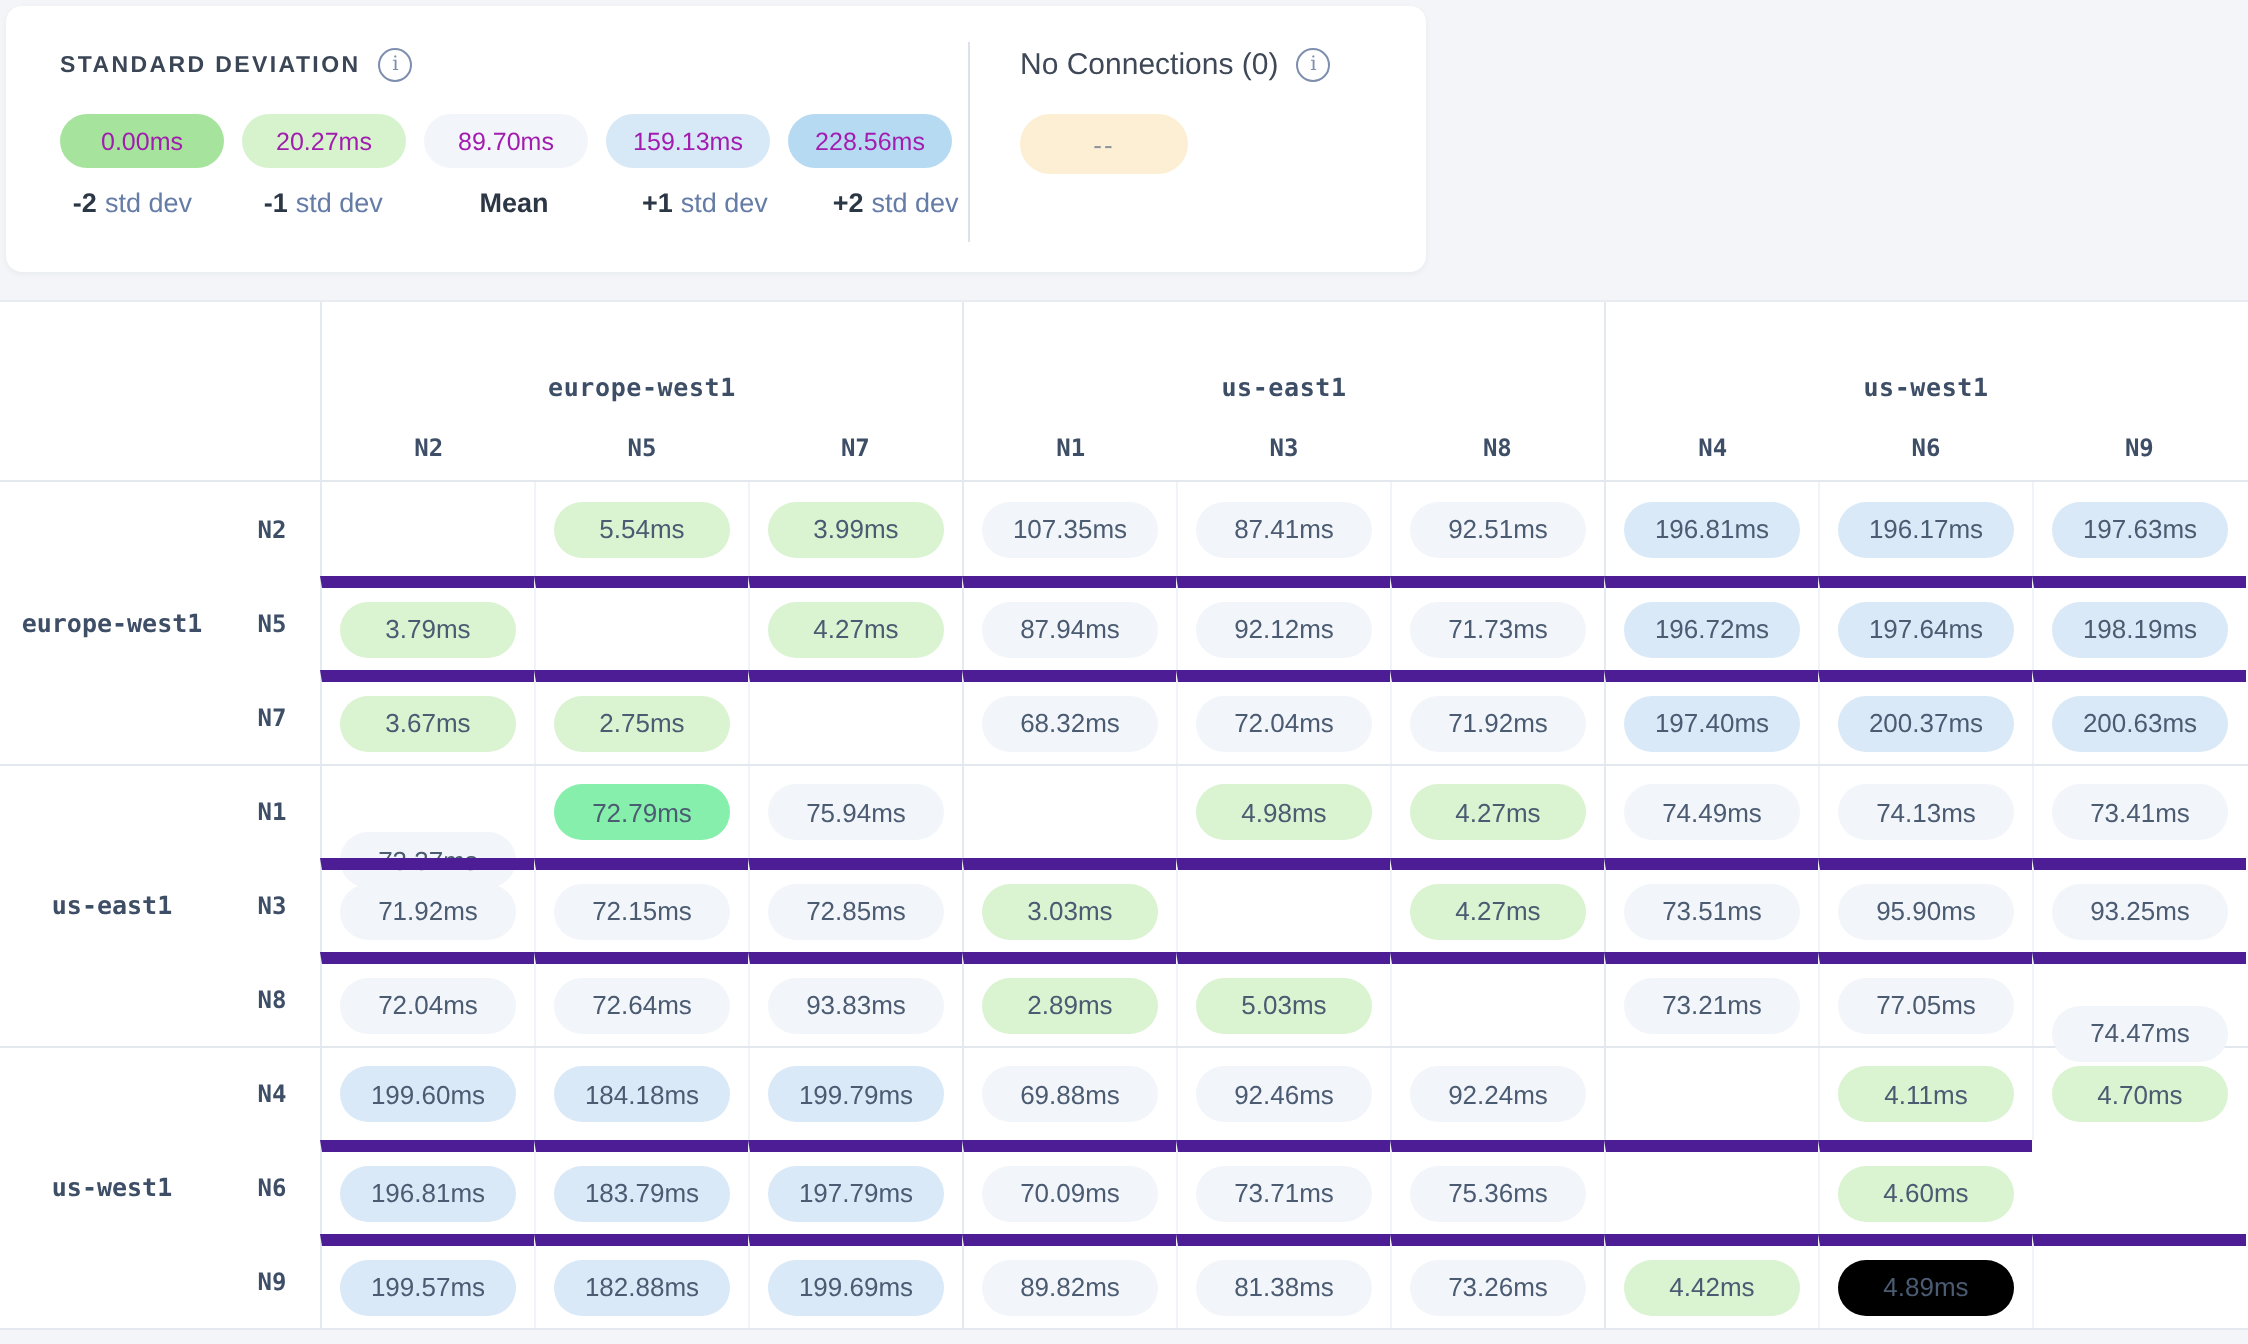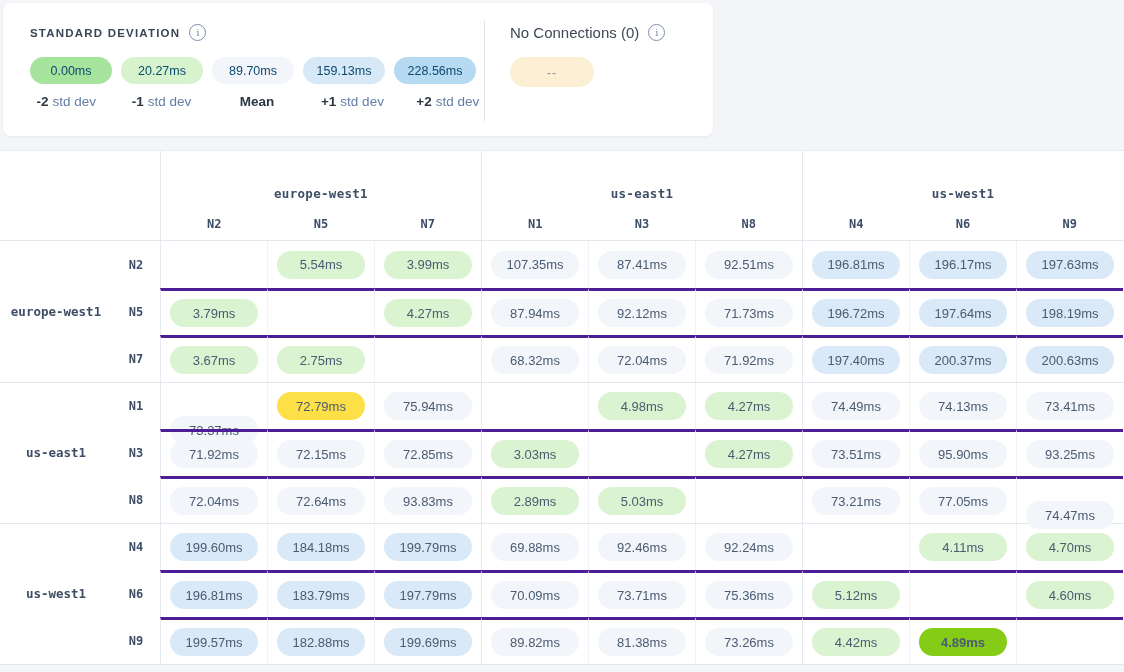--- a/index.html
+++ b/index.html
@@ -25,21 +25,21 @@
   .info-icon{
     width:15px;height:15px;border:1.5px solid #7e8eae;border-radius:50%;
     color:#7e8eae;font-size:10px;line-height:15px;text-align:center;
     font-family:"DejaVu Serif",serif;font-style:normal;cursor:pointer;
     display:inline-block;box-sizing:content-box;
   }
   .chips-row{display:flex;gap:9px;margin-top:16px;}
   .lg-chip{
     width:82px;height:27px;border-radius:14px;
     display:flex;align-items:center;justify-content:center;
-    font-size:12.5px;color:#0c4a6e;
+    font-size:12.5px;color:#a21caf;
   }
   .labels-row{display:flex;gap:23px;margin-top:10px;}
   .lg-label{
     width:82px;text-align:center;font-size:13.5px;color:#647ca6;
     white-space:nowrap;
   }
   .lg-label b{color:#2c3745;font-weight:bold;}
   .lg-label span{margin-left:4px;}
   .lg-label span:empty{display:none;margin:0;}
   .divider{width:1px;background:#dde1e8;height:100px;margin-top:-3px;}
@@ -68,21 +68,21 @@
   .mx-row{display:flex;height:47px;box-sizing:border-box;}
   .mx-row.gtop{border-top:1px solid #e3e8ee;}
   .rowhead{width:160px;height:100%;display:flex;align-items:center;}
   .rh-region{width:112px;text-align:center;font-size:12.5px;}
   .rh-node{width:48px;text-align:center;font-size:12px;}
   .mx-cell{
     width:107px;height:100%;display:flex;align-items:center;justify-content:center;
     border-left:1px solid #f0f3f7;box-sizing:border-box;
   }
   .mx-cell.gb{border-left-color:#e5eaf0;}
-  .mx-row.sep .mx-cell{border-top:3px solid #4c1d95;}
+  .mx-row.sep .mx-cell{border-top:6px solid #4c1d95;}
   .cell-chip{
     height:28px;min-width:88px;padding:0 13px;border-radius:14px;
     display:inline-flex;align-items:center;justify-content:center;
     font-size:13px;color:#4a5b72;box-sizing:border-box;white-space:nowrap;
   }
 </style>
 </head>
 <body>
 
 <div class="card">
@@ -239,21 +239,21 @@
     </div>
     <div class="mx-row gtop">
       <div class="rowhead">
         <div class="rh-region mono"></div>
         <div class="rh-node mono">N1</div>
       </div>
       <div class="mx-cell gb">
         <div class="cell-chip" style="background: rgb(242, 245, 249); margin-top: 48px;">73.37ms</div>
       </div>
       <div class="mx-cell">
-        <div class="cell-chip" style="background: #fde047;">72.79ms</div>
+        <div class="cell-chip" style="background: #86efac;">72.79ms</div>
       </div>
       <div class="mx-cell">
         <div class="cell-chip" style="background: rgb(242, 245, 249);">75.94ms</div>
       </div>
       <div class="mx-cell gb"></div>
       <div class="mx-cell">
         <div class="cell-chip" style="background: rgb(218, 243, 209);">4.98ms</div>
       </div>
       <div class="mx-cell">
         <div class="cell-chip" style="background: rgb(218, 243, 209);">4.27ms</div>
@@ -377,23 +377,20 @@
       </div>
       <div class="mx-cell gb">
         <div class="cell-chip" style="background: rgb(242, 245, 249);">70.09ms</div>
       </div>
       <div class="mx-cell">
         <div class="cell-chip" style="background: rgb(242, 245, 249);">73.71ms</div>
       </div>
       <div class="mx-cell">
         <div class="cell-chip" style="background: rgb(242, 245, 249);">75.36ms</div>
       </div>
-      <div class="mx-cell gb">
-        <div class="cell-chip" style="background: rgb(218, 243, 209);">5.12ms</div>
-      </div>
       <div class="mx-cell"></div>
       <div class="mx-cell">
         <div class="cell-chip" style="background: rgb(218, 243, 209);">4.60ms</div>
       </div>
     </div>
     <div class="mx-row sep">
       <div class="rowhead">
         <div class="rh-region mono"></div>
         <div class="rh-node mono">N9</div>
       </div>
@@ -412,17 +409,17 @@
       <div class="mx-cell">
         <div class="cell-chip" style="background: rgb(242, 245, 249);">81.38ms</div>
       </div>
       <div class="mx-cell">
         <div class="cell-chip" style="background: rgb(242, 245, 249);">73.26ms</div>
       </div>
       <div class="mx-cell gb">
         <div class="cell-chip" style="background: rgb(218, 243, 209);">4.42ms</div>
       </div>
       <div class="mx-cell">
-        <div class="cell-chip" style="background: #84cc16; font-weight: bold;">4.89ms</div>
+        <div class="cell-chip" style="background: #000000;">4.89ms</div>
       </div>
       <div class="mx-cell"></div>
     </div>
   </div>
 
 </body></html>

